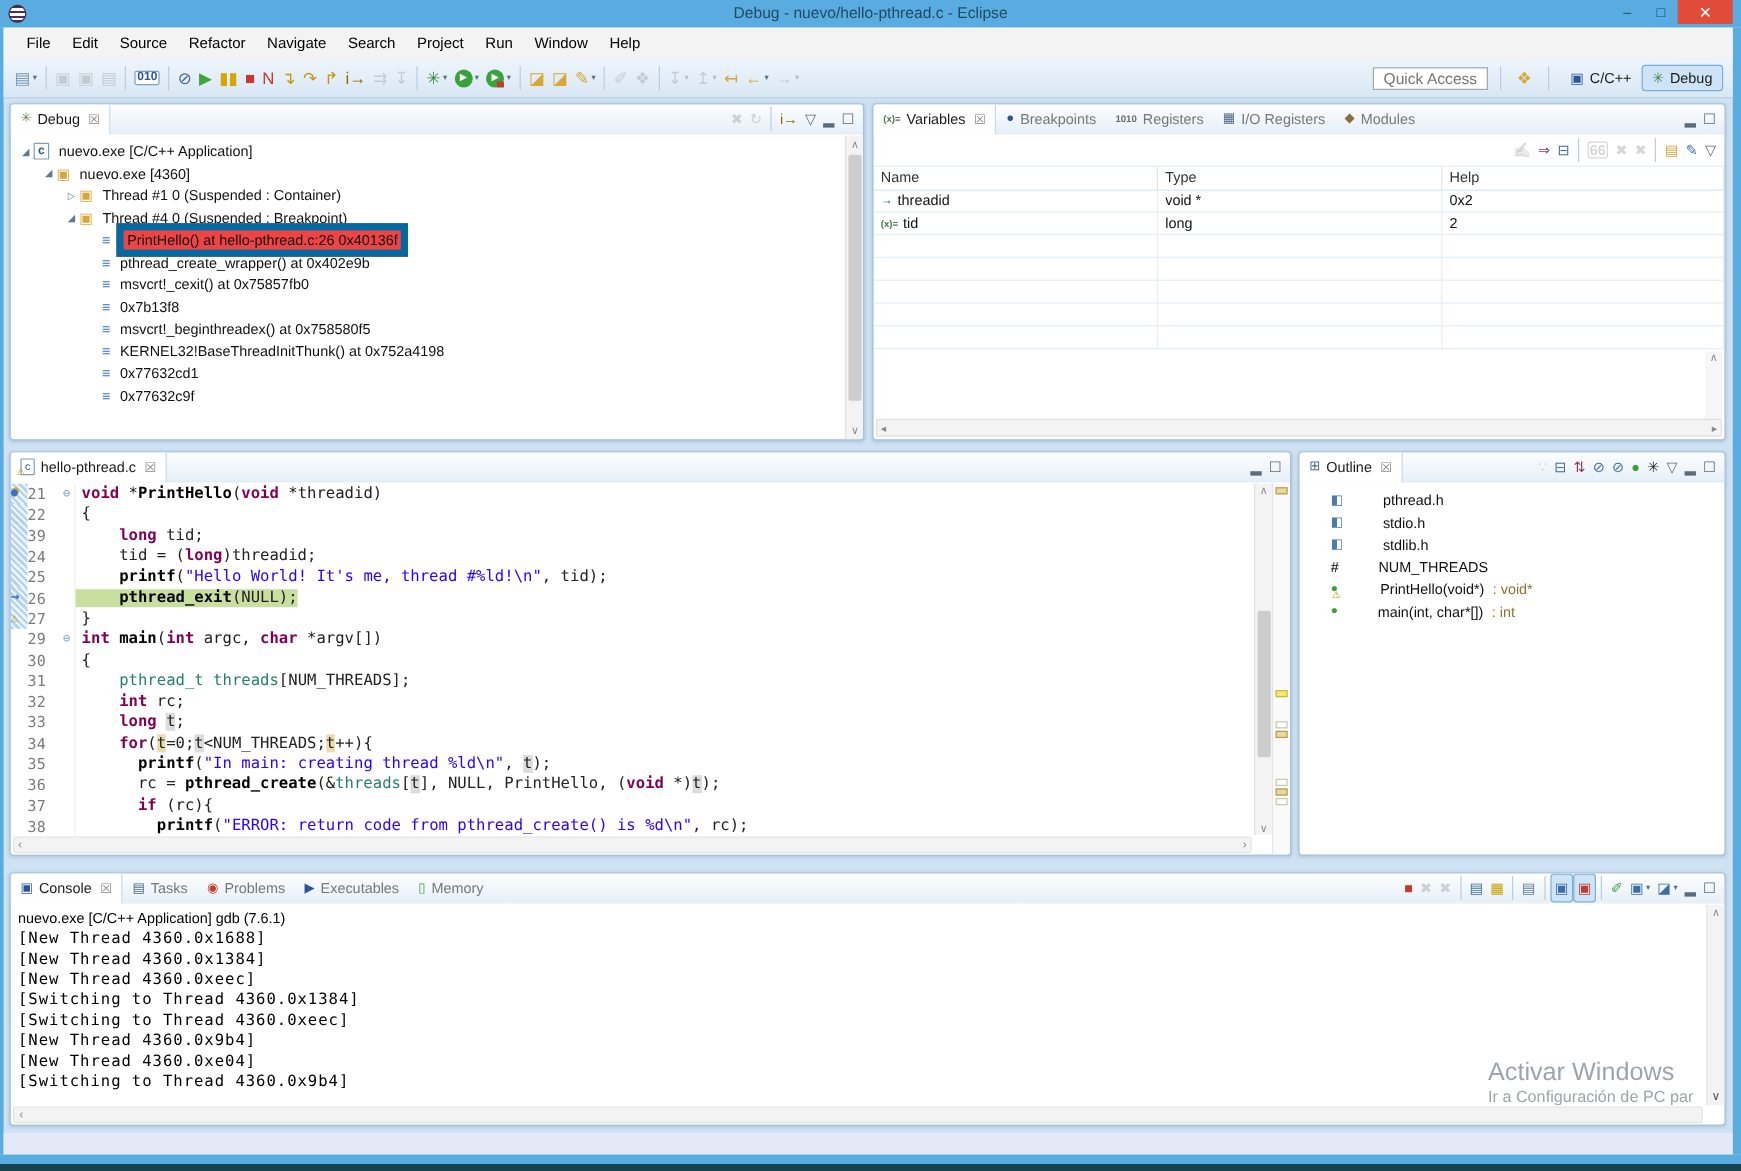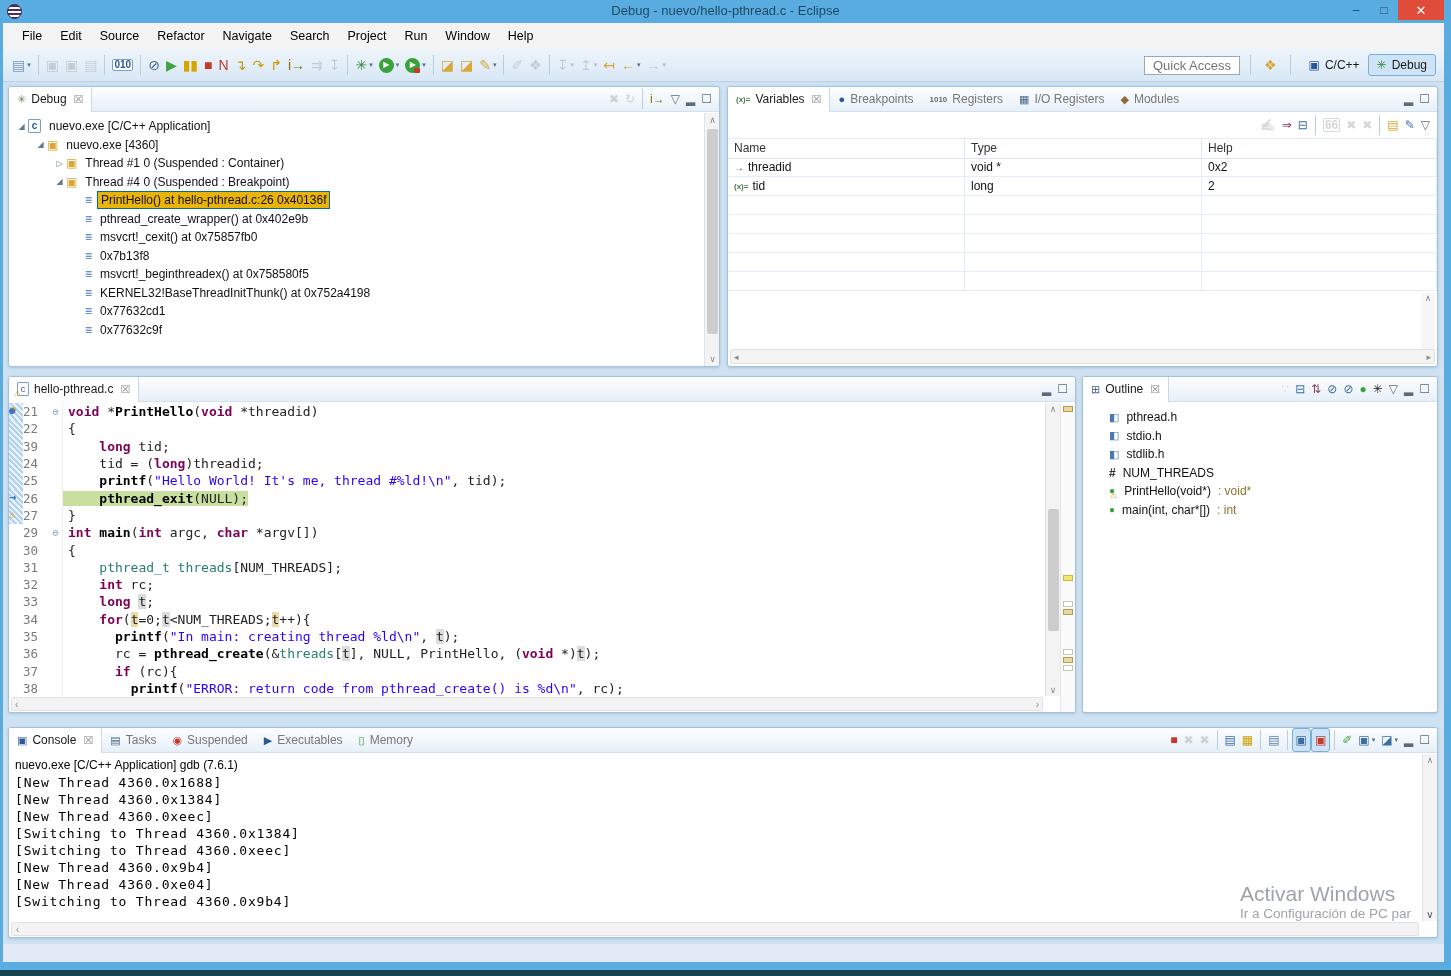--- a/index.html
+++ b/index.html
@@ -57,21 +57,21 @@
   
   #debug-view { left:8px; top:86px; width:712px; height:281px; }
   #debug-tree { padding-top:5px; height:230px; overflow:hidden; }
   .trow { display:flex; align-items:center; height:18.5px; white-space:nowrap; }
   .twisty { width:13px; font-size:8px; color:#5a7a96; text-align:center; flex:none; }
   .nico { flex:none; margin-right:5px; font-size:11px; line-height:1; }
   .nico.cfile { width:13px; height:14px; border:1px solid #7aa0c0; background:#fff; color:#2b579a; font-size:10px; font-weight:bold; display:inline-flex; align-items:center; justify-content:center; border-radius:1px; }
   .nico.process, .nico.thread { color:#d9a738; font-size:12px; }
   .nico.frame { color:#3b6eb5; font-weight:bold; font-size:12px; }
   .tlabel { font-size:12px; color:#111; padding:1px 3px; }
-  .tlabel.sel { border:1px solid #0369a1; background:#eab308; }
+  .tlabel.sel { border:6px solid #0369a1; background:#ef4444; }
   .vscroll { position:absolute; top:26px; right:0; bottom:0; width:15px; background:#f3f3f3; border-left:1px solid #e2e2e2; }
   .vscroll .arr { position:absolute; left:0; width:15px; text-align:center; font-size:9px; color:#8a8a8a; }
   .vscroll .thumb { position:absolute; left:2px; width:11px; background:#cdcdcd; border-radius:2px; }
 
   
   #vars-view { left:727px; top:86px; width:711px; height:281px; }
   #vars-toolrow { height:27px; display:flex; align-items:center; border-bottom:1px solid #e4edf6; }
   #vars-grid { display:grid; grid-template-columns:237px 237px 1fr; grid-auto-rows:19px; }
   .vh { font-size:12px; color:#333; padding:2px 6px; border-bottom:1px solid #d9e6f2; border-right:1px solid #d9e6f2; height:20px; }
   .vc { font-size:12px; color:#111; padding:2px 6px; border-bottom:1px solid #e3edf7; border-right:1px solid #e3edf7; display:flex; align-items:center; gap:4px; white-space:nowrap; overflow:hidden; }
@@ -109,21 +109,21 @@
 
   
   #outline-view { left:1082px; top:376px; width:356px; height:337px; }
   #outline-list { padding-top:6px; }
   .orow { display:flex; align-items:center; height:18.5px; padding-left:26px; gap:7px; white-space:nowrap; }
   .oic { font-size:11px; line-height:1; }
   .oic.include { color:#4a7ab0; }
   .oic.macro { color:#333; font-weight:bold; font-size:12px; }
   .oic.function { color:#3aa23a; font-size:10px; }
   .owarn { font-size:8px; color:#c8a020; margin-left:-12px; margin-top:8px; }
-  .olabel { font-size:12px; color:#111; }
+  .olabel { font-size:12px; color:#111;margin-left:26px; }
   .osuffix { font-size:12px; color:#8a7430; }
 
   
   #console-view { left:8px; top:727px; width:1430px; height:211px; }
   #console-body { position:absolute; left:0; top:26px; right:16px; bottom:16px; overflow:hidden; }
   #console-header { font-size:12px; color:#000; padding:4px 0 3px 6px; font-family:"Liberation Sans",sans-serif; }
   .con-line { font-family:"DejaVu Sans Mono",monospace; font-size:13px; letter-spacing:.8px; color:#000; height:17px; padding-left:6px; white-space:pre; }
   #con-vscroll { position:absolute; right:0; top:26px; bottom:16px; width:15px; background:#f3f3f3; border-left:1px solid #e2e2e2; }
   #con-hscroll { position:absolute; left:2px; right:18px; bottom:1px; height:14px; background:#f3f3f3; border:1px solid #e2e2e2; border-radius:2px; display:flex; align-items:center; padding:0 4px; font-size:10px; color:#8a8a8a; }
 
@@ -620,21 +620,21 @@
           <span class="ti" style="color: rgb(43, 87, 154);">▣</span>
           <span class="tl">Console</span>
           <span class="tc">☒</span>
         </span>
         <span class="tab">
           <span class="ti" style="color: rgb(74, 106, 138);">▤</span>
           <span class="tl">Tasks</span>
         </span>
         <span class="tab">
           <span class="ti" style="color: rgb(196, 59, 46);">◉</span>
-          <span class="tl">Suspended</span>
+          <span class="tl">Problems</span>
         </span>
         <span class="tab">
           <span class="ti" style="color: rgb(43, 87, 154);">▶</span>
           <span class="tl">Executables</span>
         </span>
         <span class="tab">
           <span class="ti" style="color: rgb(58, 162, 58);">▯</span>
           <span class="tl">Memory</span>
         </span>
       </span>

